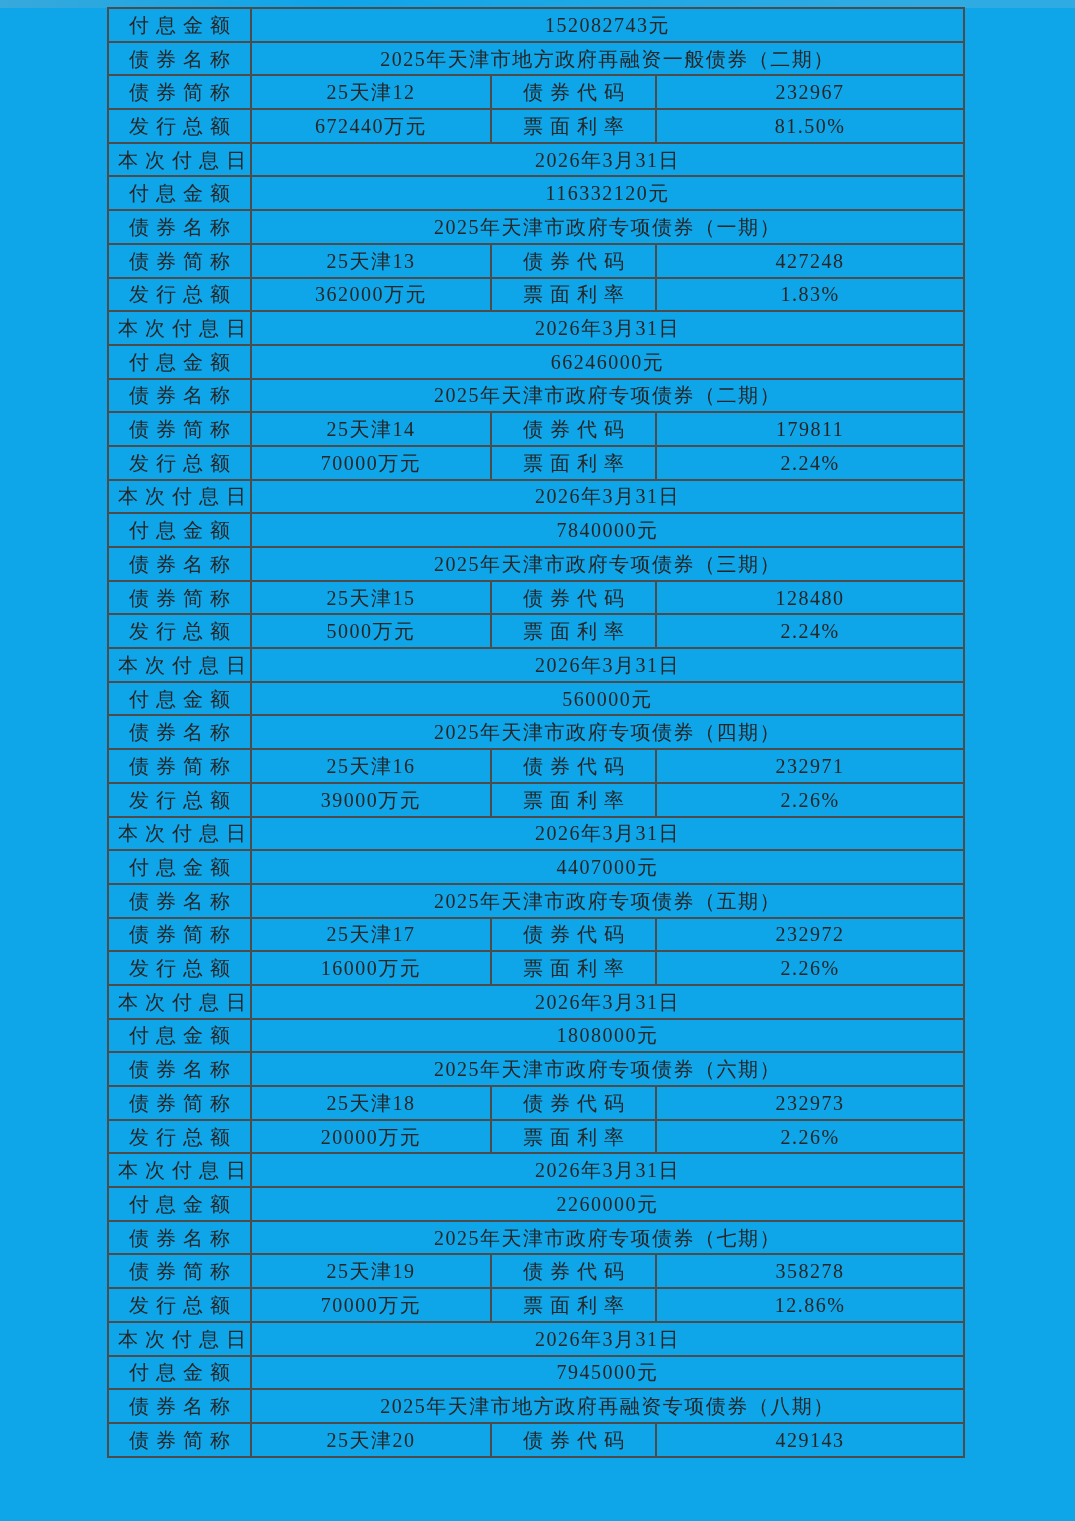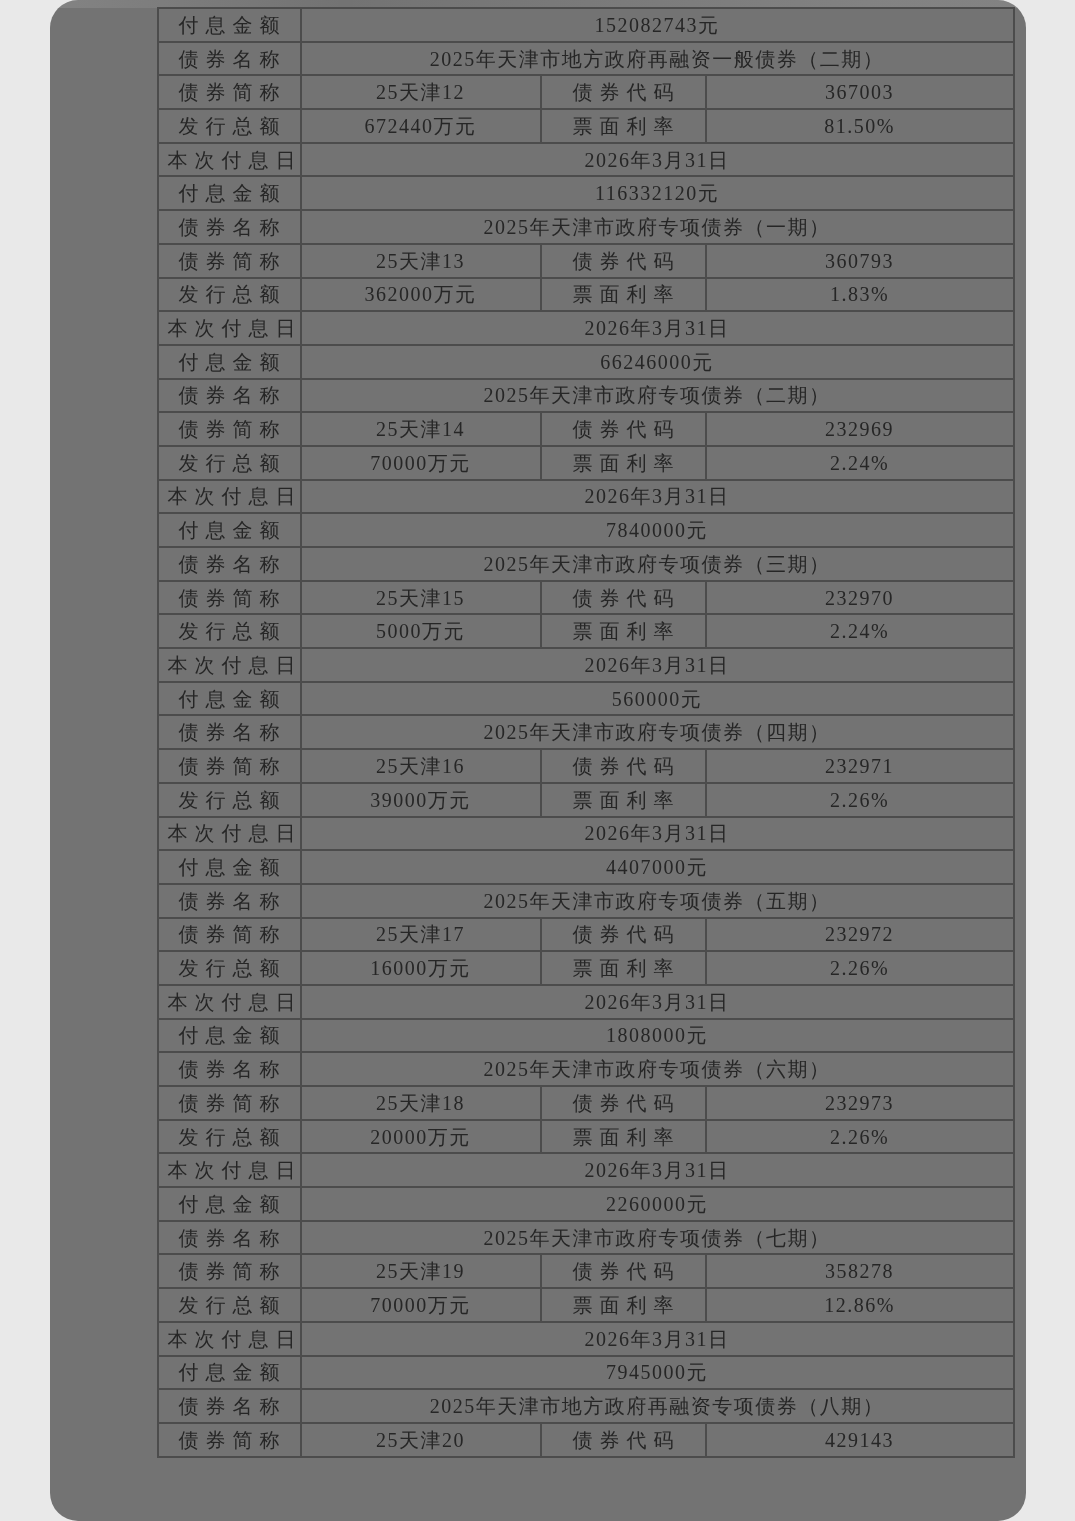--- a/index.html
+++ b/index.html
@@ -2,28 +2,27 @@
 <html><head>
 <meta charset="utf-8">
 <style>
   html, body {
     margin: 0;
     padding: 0;
     background: #e9e9e9;
   }
   .page {
     position: relative;
-    width: 976px;
+    width: 1075px;
     height: 1521px;
     margin: 0 auto;
-    background: #737373;
+    background: #0ea5e9;
     overflow: hidden;
     font-family: "Liberation Serif", "DejaVu Serif", serif;
     color: #222222;
-    border-radius: 28px;
   }
   
   .scan-smudge {
     position: absolute;
     top: 0; left: 0;
     width: 100%; height: 8px;
     background: linear-gradient(to right, rgba(180,180,180,0.25), rgba(255,255,255,0) 30%, rgba(200,200,200,0.18) 85%);
   }
   table.bond-table {
     position: absolute;
@@ -72,21 +71,21 @@
           <td class="cell-value" colspan="3">152082743元</td>
         </tr>
         <tr>
           <td class="cell-label">债券名称</td>
           <td class="cell-value" colspan="3">2025年天津市地方政府再融资一般债券（二期）</td>
         </tr>
         <tr>
           <td class="cell-label">债券简称</td>
           <td class="cell-value">25天津12</td>
           <td class="cell-label">债券代码</td>
-          <td class="cell-value">367003</td>
+          <td class="cell-value">232967</td>
         </tr>
         <tr>
           <td class="cell-label">发行总额</td>
           <td class="cell-value">672440万元</td>
           <td class="cell-label">票面利率</td>
           <td class="cell-value">81.50%</td>
         </tr>
         <tr>
           <td class="cell-label">本次付息日</td>
           <td class="cell-value" colspan="3">2026年3月31日</td>
@@ -96,21 +95,21 @@
           <td class="cell-value" colspan="3">116332120元</td>
         </tr>
         <tr>
           <td class="cell-label">债券名称</td>
           <td class="cell-value" colspan="3">2025年天津市政府专项债券（一期）</td>
         </tr>
         <tr>
           <td class="cell-label">债券简称</td>
           <td class="cell-value">25天津13</td>
           <td class="cell-label">债券代码</td>
-          <td class="cell-value">360793</td>
+          <td class="cell-value">427248</td>
         </tr>
         <tr>
           <td class="cell-label">发行总额</td>
           <td class="cell-value">362000万元</td>
           <td class="cell-label">票面利率</td>
           <td class="cell-value">1.83%</td>
         </tr>
         <tr>
           <td class="cell-label">本次付息日</td>
           <td class="cell-value" colspan="3">2026年3月31日</td>
@@ -120,21 +119,21 @@
           <td class="cell-value" colspan="3">66246000元</td>
         </tr>
         <tr>
           <td class="cell-label">债券名称</td>
           <td class="cell-value" colspan="3">2025年天津市政府专项债券（二期）</td>
         </tr>
         <tr>
           <td class="cell-label">债券简称</td>
           <td class="cell-value">25天津14</td>
           <td class="cell-label">债券代码</td>
-          <td class="cell-value">232969</td>
+          <td class="cell-value">179811</td>
         </tr>
         <tr>
           <td class="cell-label">发行总额</td>
           <td class="cell-value">70000万元</td>
           <td class="cell-label">票面利率</td>
           <td class="cell-value">2.24%</td>
         </tr>
         <tr>
           <td class="cell-label">本次付息日</td>
           <td class="cell-value" colspan="3">2026年3月31日</td>
@@ -144,21 +143,21 @@
           <td class="cell-value" colspan="3">7840000元</td>
         </tr>
         <tr>
           <td class="cell-label">债券名称</td>
           <td class="cell-value" colspan="3">2025年天津市政府专项债券（三期）</td>
         </tr>
         <tr>
           <td class="cell-label">债券简称</td>
           <td class="cell-value">25天津15</td>
           <td class="cell-label">债券代码</td>
-          <td class="cell-value">232970</td>
+          <td class="cell-value">128480</td>
         </tr>
         <tr>
           <td class="cell-label">发行总额</td>
           <td class="cell-value">5000万元</td>
           <td class="cell-label">票面利率</td>
           <td class="cell-value">2.24%</td>
         </tr>
         <tr>
           <td class="cell-label">本次付息日</td>
           <td class="cell-value" colspan="3">2026年3月31日</td>

